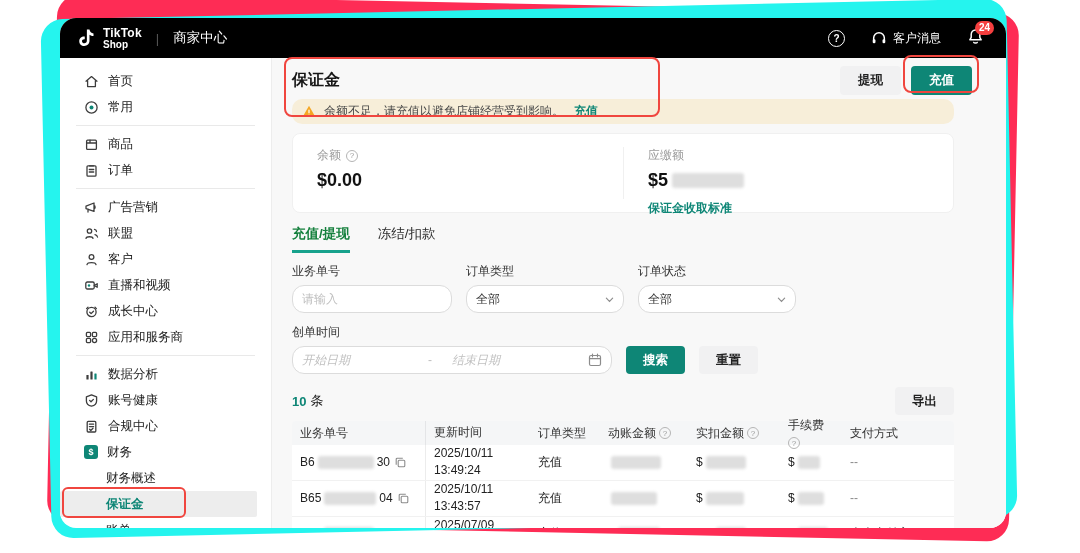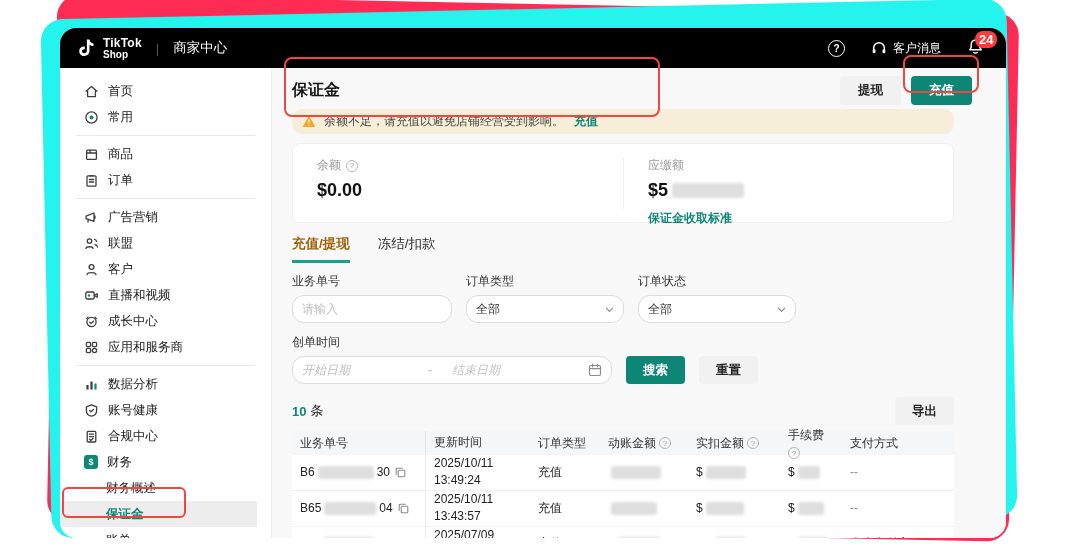--- a/index.html
+++ b/index.html
@@ -7,40 +7,40 @@
     font-family:"Liberation Sans","DejaVu Sans",sans-serif; }
   .stage { position:relative; width:1080px; height:553px; }
 
   
   .frame-pink { position:absolute; left:52px; top:4px; width:962px; height:528px;
     background:#fe2c55; border-radius:22px; transform:rotate(1.15deg); z-index:1; }
   .frame-cyan { position:absolute; left:46px; top:9px; width:966px; height:519px;
     background:#25f4ee; border-radius:22px; transform:rotate(-1.25deg); z-index:2; }
 
   
-  .window { position:absolute; left:60px; top:28px; width:946px; height:510px;
+  .window { position:absolute; left:60px; top:18px; width:946px; height:510px;
     background:#fff; border-radius:16px; overflow:hidden; z-index:3; }
 
   
   .win-header { height:40px; background:#000; display:flex; align-items:center;
     padding:0 22px 0 16px; color:#fff; }
   .logo-wrap { display:flex; align-items:center; gap:7px; }
   .logo-note { width:20px; height:20px; }
   .logo-text { line-height:1; }
   .logo-main { font-size:12px; font-weight:bold; letter-spacing:.2px; }
   .logo-sub { font-size:10px; font-weight:bold; margin-top:1px; }
   .hd-sep { color:#555; margin:0 14px; font-size:13px; }
   .app-name { font-size:13.5px; color:#fff; }
   .hd-right { margin-left:auto; display:flex; align-items:center; gap:26px; }
   .help-circle { width:17px; height:17px; border:1.4px solid #fff; border-radius:50%;
     display:flex; align-items:center; justify-content:center; font-size:10px; font-weight:bold; cursor:pointer; }
   .cs-item { display:flex; align-items:center; gap:6px; font-size:12px; cursor:pointer; }
   .bell-wrap { position:relative; cursor:pointer; }
   .badge { position:absolute; top:-7px; left:8px; background:#f53f3f; color:#fff;
-    font-size:13px; font-weight:bold; border-radius:8px; padding:1px 4px; line-height:1.2; }
+    font-size:10px; font-weight:bold; border-radius:8px; padding:1px 4px; line-height:1.2; }
 
   .win-body { display:flex; height:470px; }
 
   
   .sidebar { width:212px; flex:0 0 212px; border-right:1px solid #ededed;
     padding-top:10px; font-size:12.5px; color:#222; overflow:hidden; }
   .sb-item { height:26px; display:flex; align-items:center; gap:9px;
     padding-left:24px; cursor:pointer; }
   .sb-sub { padding-left:46px; }
   .sb-item.selected { background:#ededed; border-radius:2px; margin-right:14px;
@@ -74,21 +74,21 @@
   .info-dot { width:12px; height:12px; border:1px solid #b5b5b5; border-radius:50%;
     color:#9b9b9b; font-size:8px; display:inline-flex; align-items:center; justify-content:center; }
   .bal-value { margin-top:6px; font-size:18px; font-weight:bold; color:#111; display:flex; align-items:center; gap:4px; }
   .std-link { margin-top:9px; font-size:12px; font-weight:bold; color:#0e8676; cursor:pointer; }
 
   .redact { display:inline-block; height:13px; background:#dedede; border-radius:3px;
     filter:blur(1.6px); vertical-align:middle; }
 
   .tabs { margin-top:12px; display:flex; gap:28px; font-size:13.5px; }
   .tab { padding-bottom:7px; cursor:pointer; color:#2b2b2b; }
-  .tab.active { font-weight:bold; color:#a16207; border-bottom:3px solid #17a28c; }
+  .tab.active { font-weight:bold; color:#15803d; border-bottom:3px solid #17a28c; }
 
   .filters { margin-top:10px; }
   .f-row { display:flex; gap:14px; align-items:flex-end; }
   .f-row + .f-row { margin-top:11px; }
   .f-group { display:flex; flex-direction:column; }
   .f-label { font-size:12px; color:#333; margin-bottom:5px; }
   .f-input, .f-select, .f-date { height:28px; border:1px solid #dcdcdc; border-radius:12px;
     background:#fff; font-size:12px; }
   .f-input { width:160px; padding:0 9px; color:#333; font-family:inherit; }
   .f-input::placeholder { color:#bfbfbf; }

